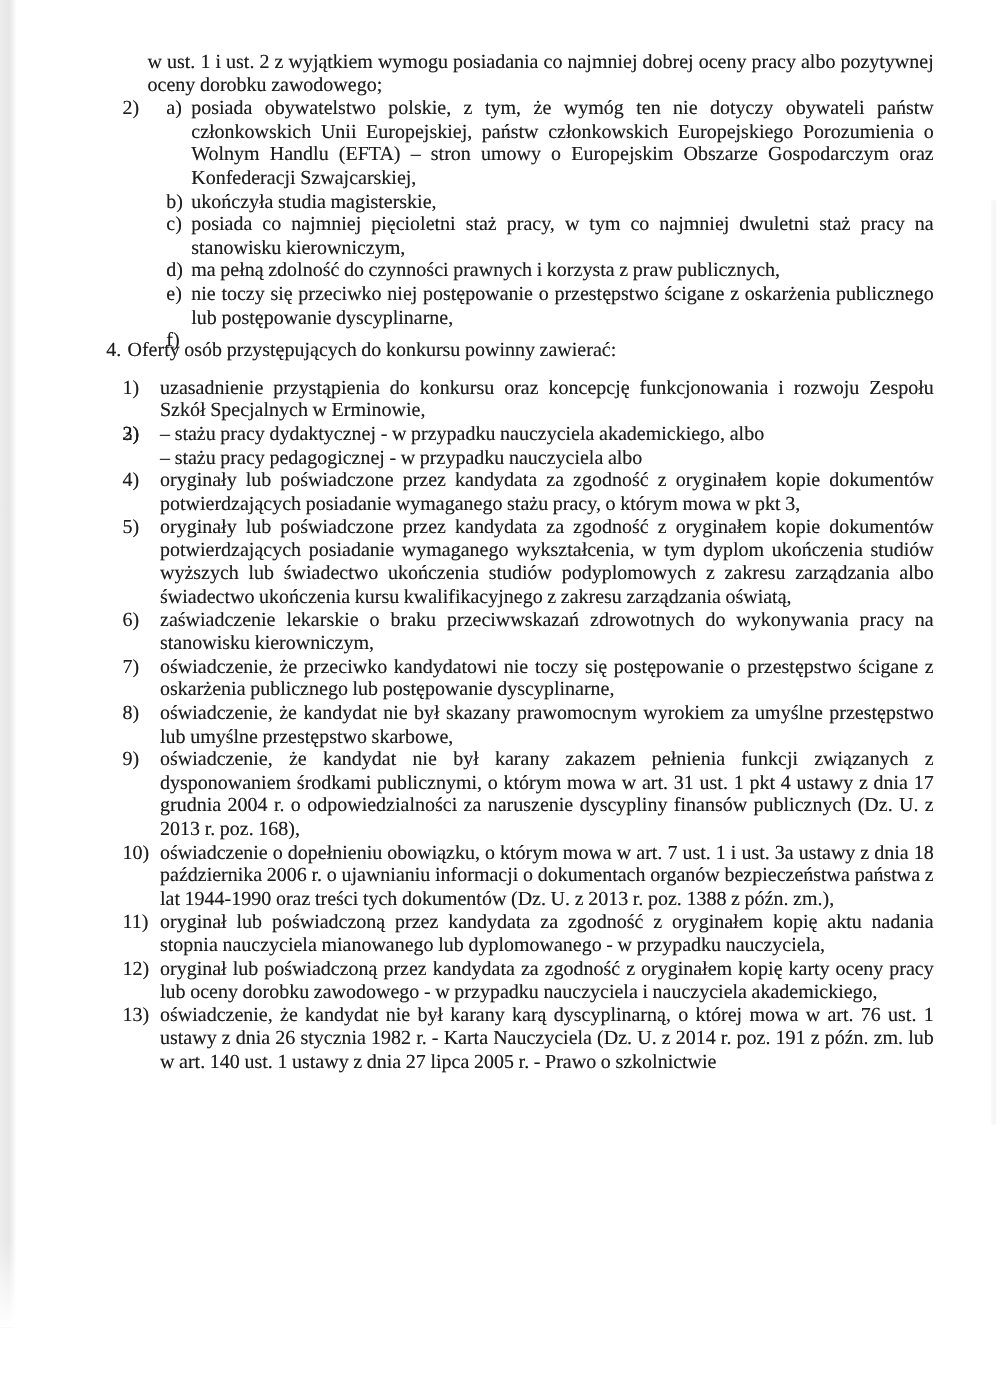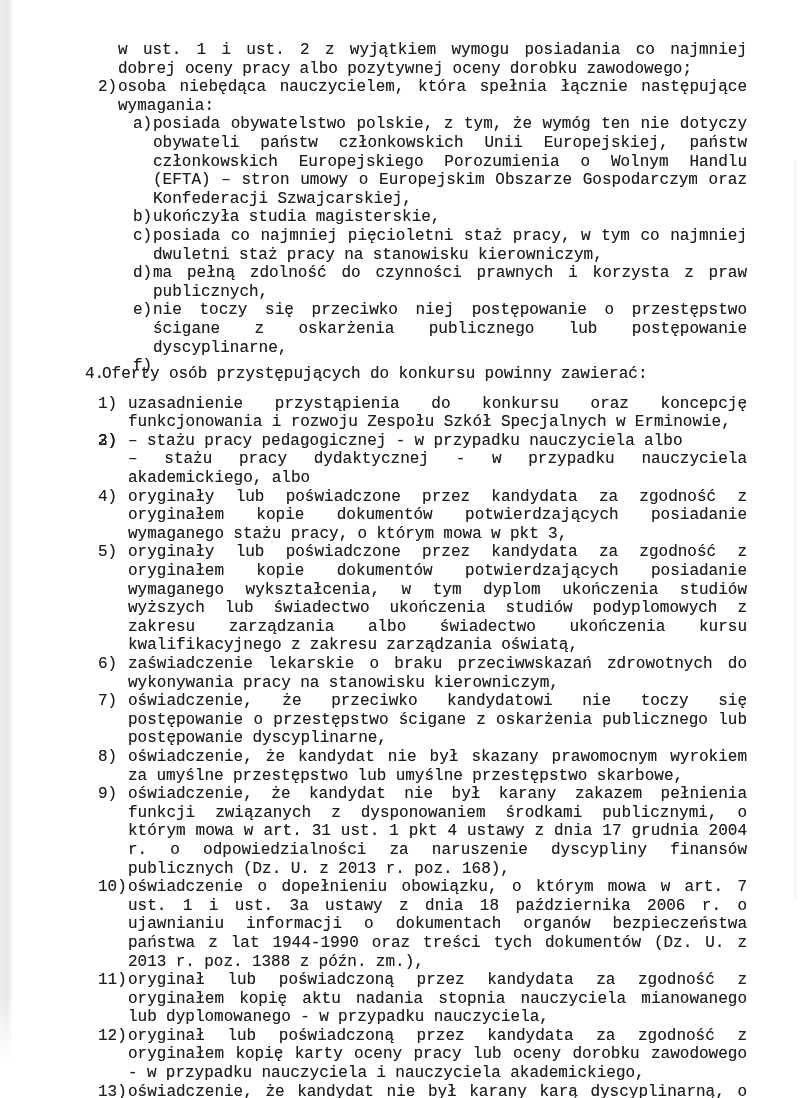--- a/index.html
+++ b/index.html
@@ -2,21 +2,21 @@
 <html lang="pl"><head>
 <meta charset="utf-8">
 <style>
   html, body { margin: 0; padding: 0; background: #ffffff; }
   .page {
     position: relative;
     width: 800px;
     height: 1098px;
     background: #ffffff;
     overflow: hidden;
-    font-family: Liberation Mono, monospace;
+    font-family: Liberation Serif, serif;
     color: #1e1e1e;
   }
   
   .edge-left {
     position: absolute; left: 0; top: 0; width: 13px; height: 1062px;
     background: linear-gradient(90deg, #ececec 0%, #e6e6e6 55%, #f5f5f5 85%, #ffffff 100%);
   }
   .edge-left::after {
     content: ""; position: absolute; left: 0; bottom: 0; width: 100%; height: 70px;
     background: linear-gradient(to bottom, rgba(255,255,255,0), #ffffff);
@@ -51,21 +51,20 @@
 <div class="page">
   <div class="edge-left"></div>
   <div class="edge-right"></div>
 
   <div class="content">
 
     <p class="intro block">w ust. 1 i ust. 2 z wyjątkiem wymogu posiadania co najmniej dobrej oceny pracy albo pozytywnej oceny dorobku zawodowego;</p>
 
     <div class="block l1">
       <span class="marker">2)</span>
-      <span>osoba niebędąca nauczycielem, która spełnia łącznie następujące wymagania:</span>
     </div>
 
     <div class="block sub">
       <span class="marker">a)</span>
       <span>posiada obywatelstwo polskie, z tym, że wymóg ten nie dotyczy obywateli państw członkowskich Unii Europejskiej, państw członkowskich Europejskiego Porozumienia o Wolnym Handlu (EFTA) – stron umowy o Europejskim Obszarze Gospodarczym oraz Konfederacji Szwajcarskiej,</span>
     </div>
     <div class="block sub">
       <span class="marker">b)</span>
       <span>ukończyła studia magisterskie,</span>
     </div>
@@ -92,22 +91,22 @@
 
     <div class="block num">
       <span class="marker">1)</span>
       <span>uzasadnienie przystąpienia do konkursu oraz koncepcję funkcjonowania i rozwoju Zespołu Szkół Specjalnych w Erminowie,</span>
     </div>
     <div class="block num">
       <span class="marker">2)</span>
     </div>
     <div class="block num">
       <span class="marker">3)</span>
+      <div class="dash-line">– stażu pracy dydaktycznej - w przypadku nauczyciela akademickiego, albo</div>
       <div class="dash-line">– stażu pracy pedagogicznej - w przypadku nauczyciela albo</div>
-      <div class="dash-line">– stażu pracy dydaktycznej - w przypadku nauczyciela akademickiego, albo</div>
     </div>
     <div class="block num">
       <span class="marker">4)</span>
       <span>oryginały lub poświadczone przez kandydata za zgodność z oryginałem kopie dokumentów potwierdzających posiadanie wymaganego stażu pracy, o którym mowa w pkt 3,</span>
     </div>
     <div class="block num">
       <span class="marker">5)</span>
       <span>oryginały lub poświadczone przez kandydata za zgodność z oryginałem kopie dokumentów potwierdzających posiadanie wymaganego wykształcenia, w tym dyplom ukończenia studiów wyższych lub świadectwo ukończenia studiów podyplomowych z zakresu zarządzania albo świadectwo ukończenia kursu kwalifikacyjnego z zakresu zarządzania oświatą,</span>
     </div>
     <div class="block num">

